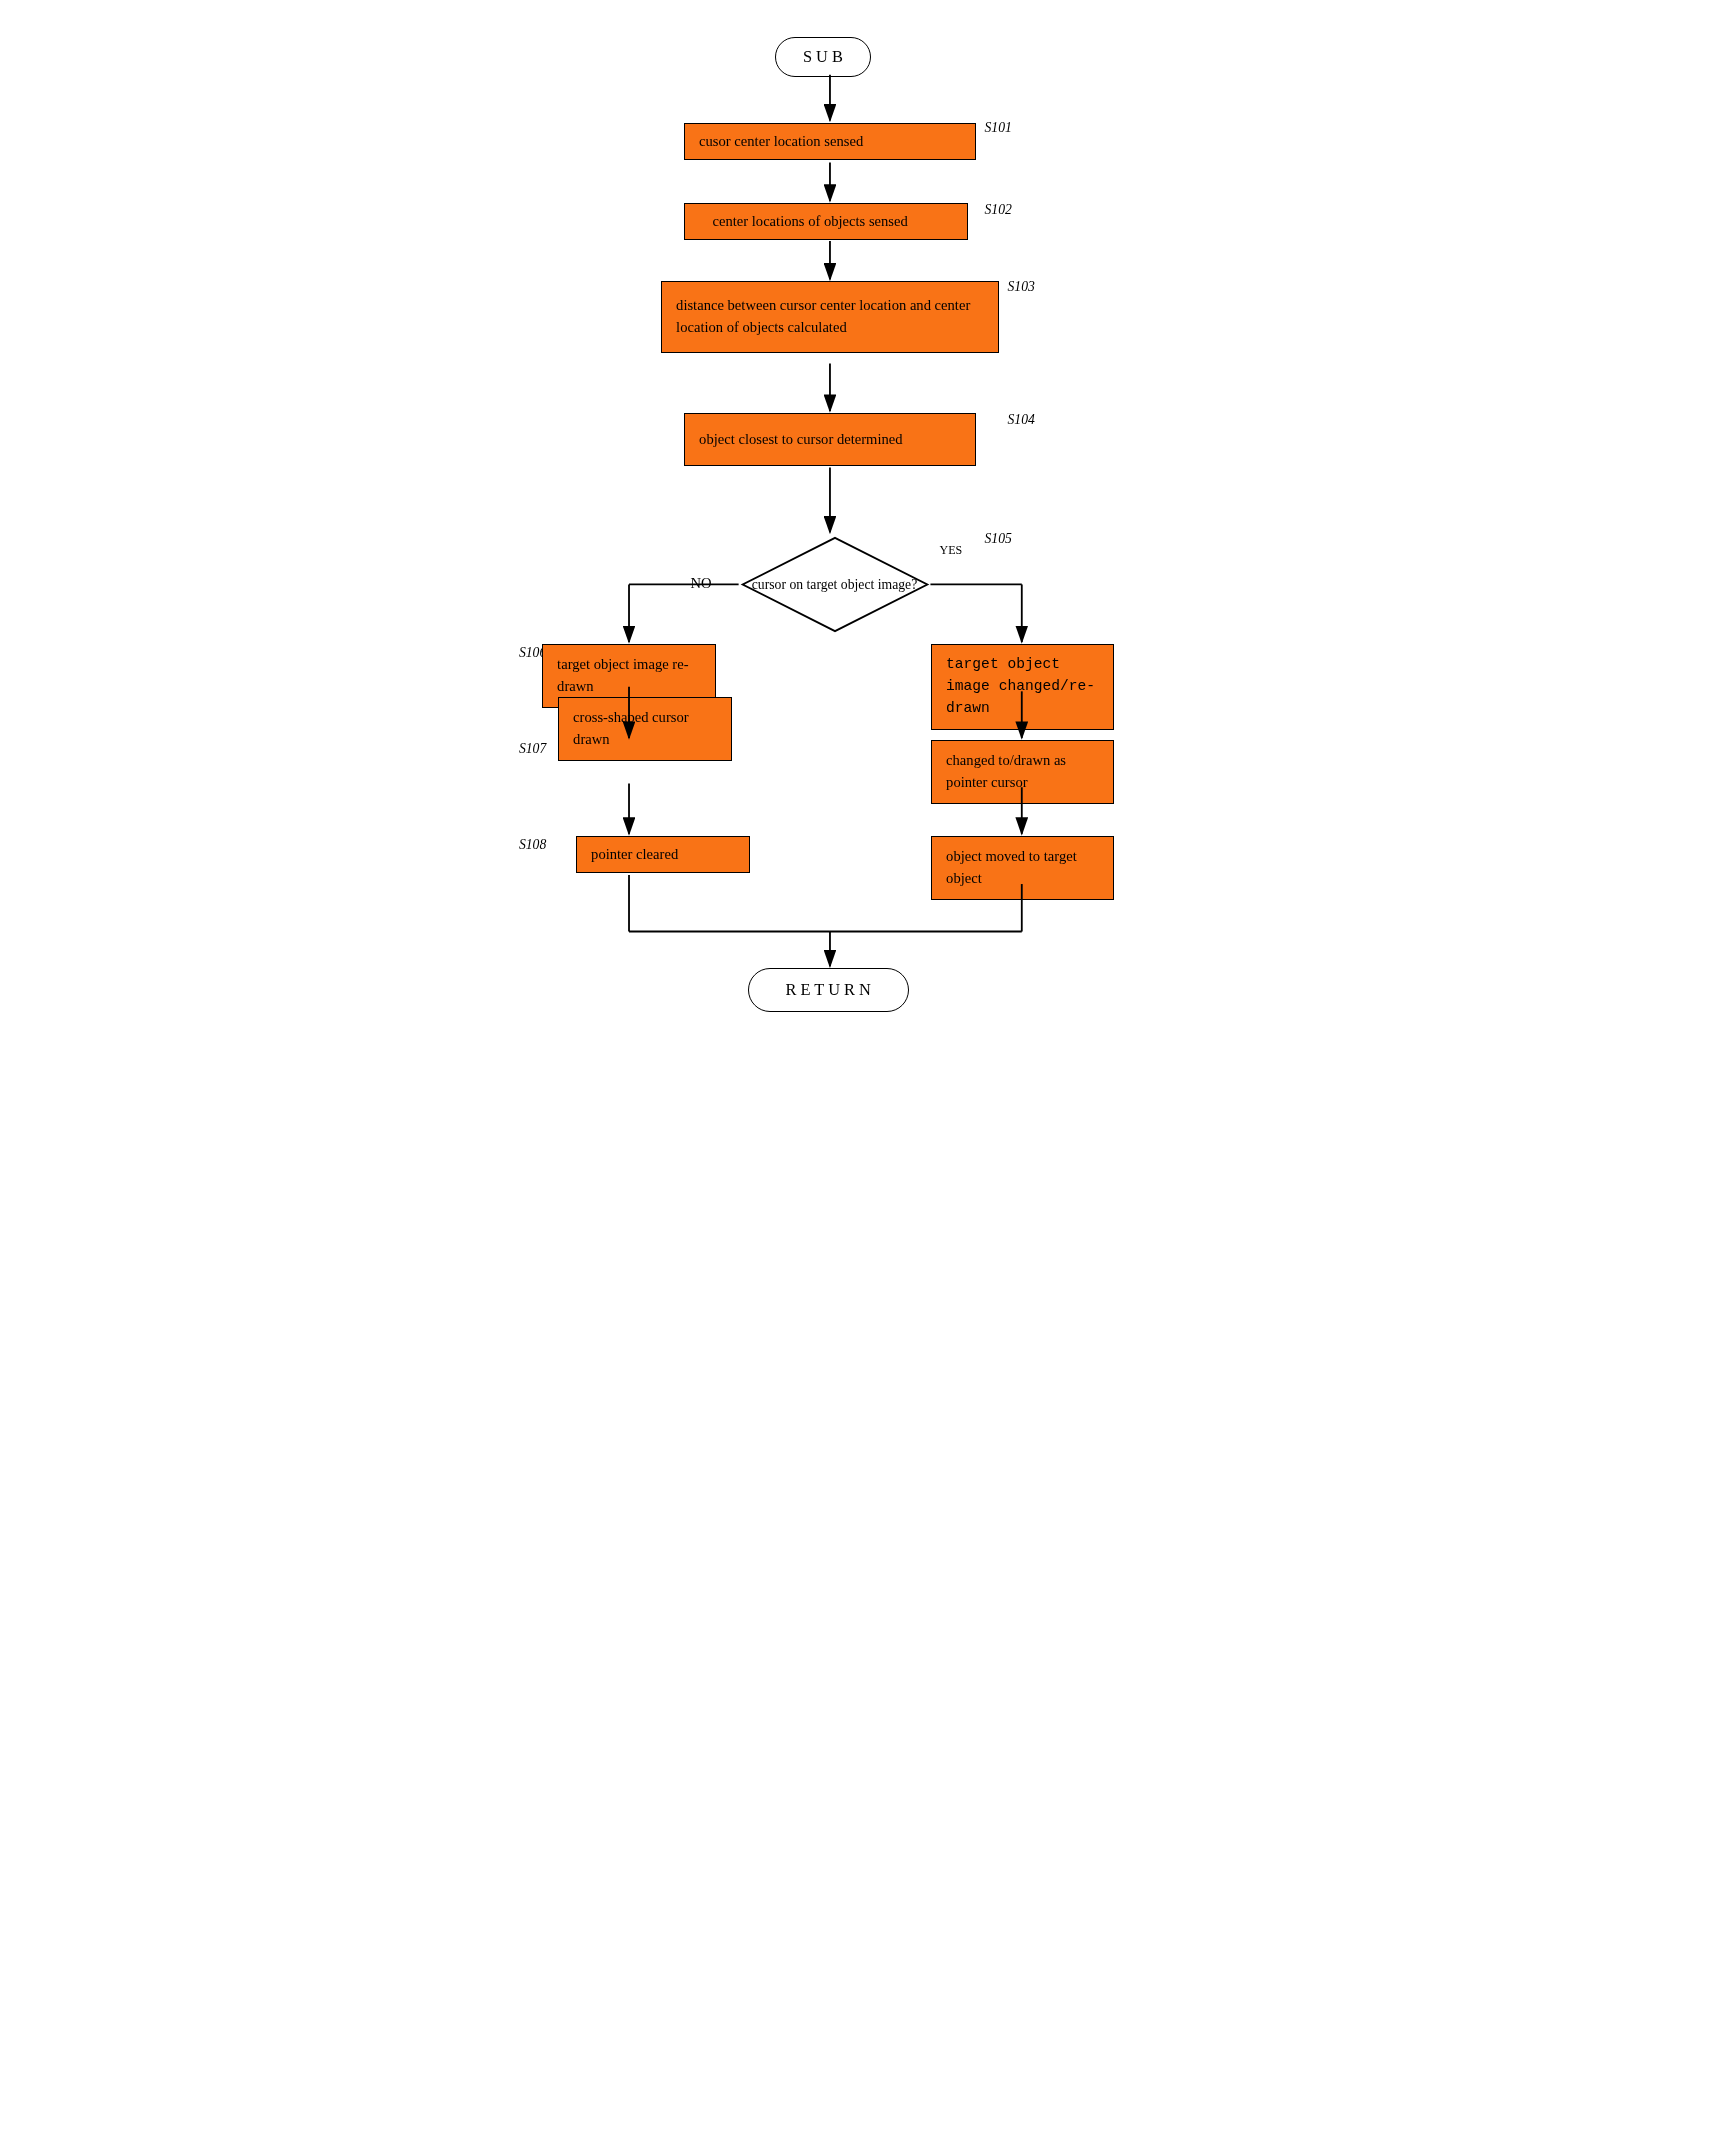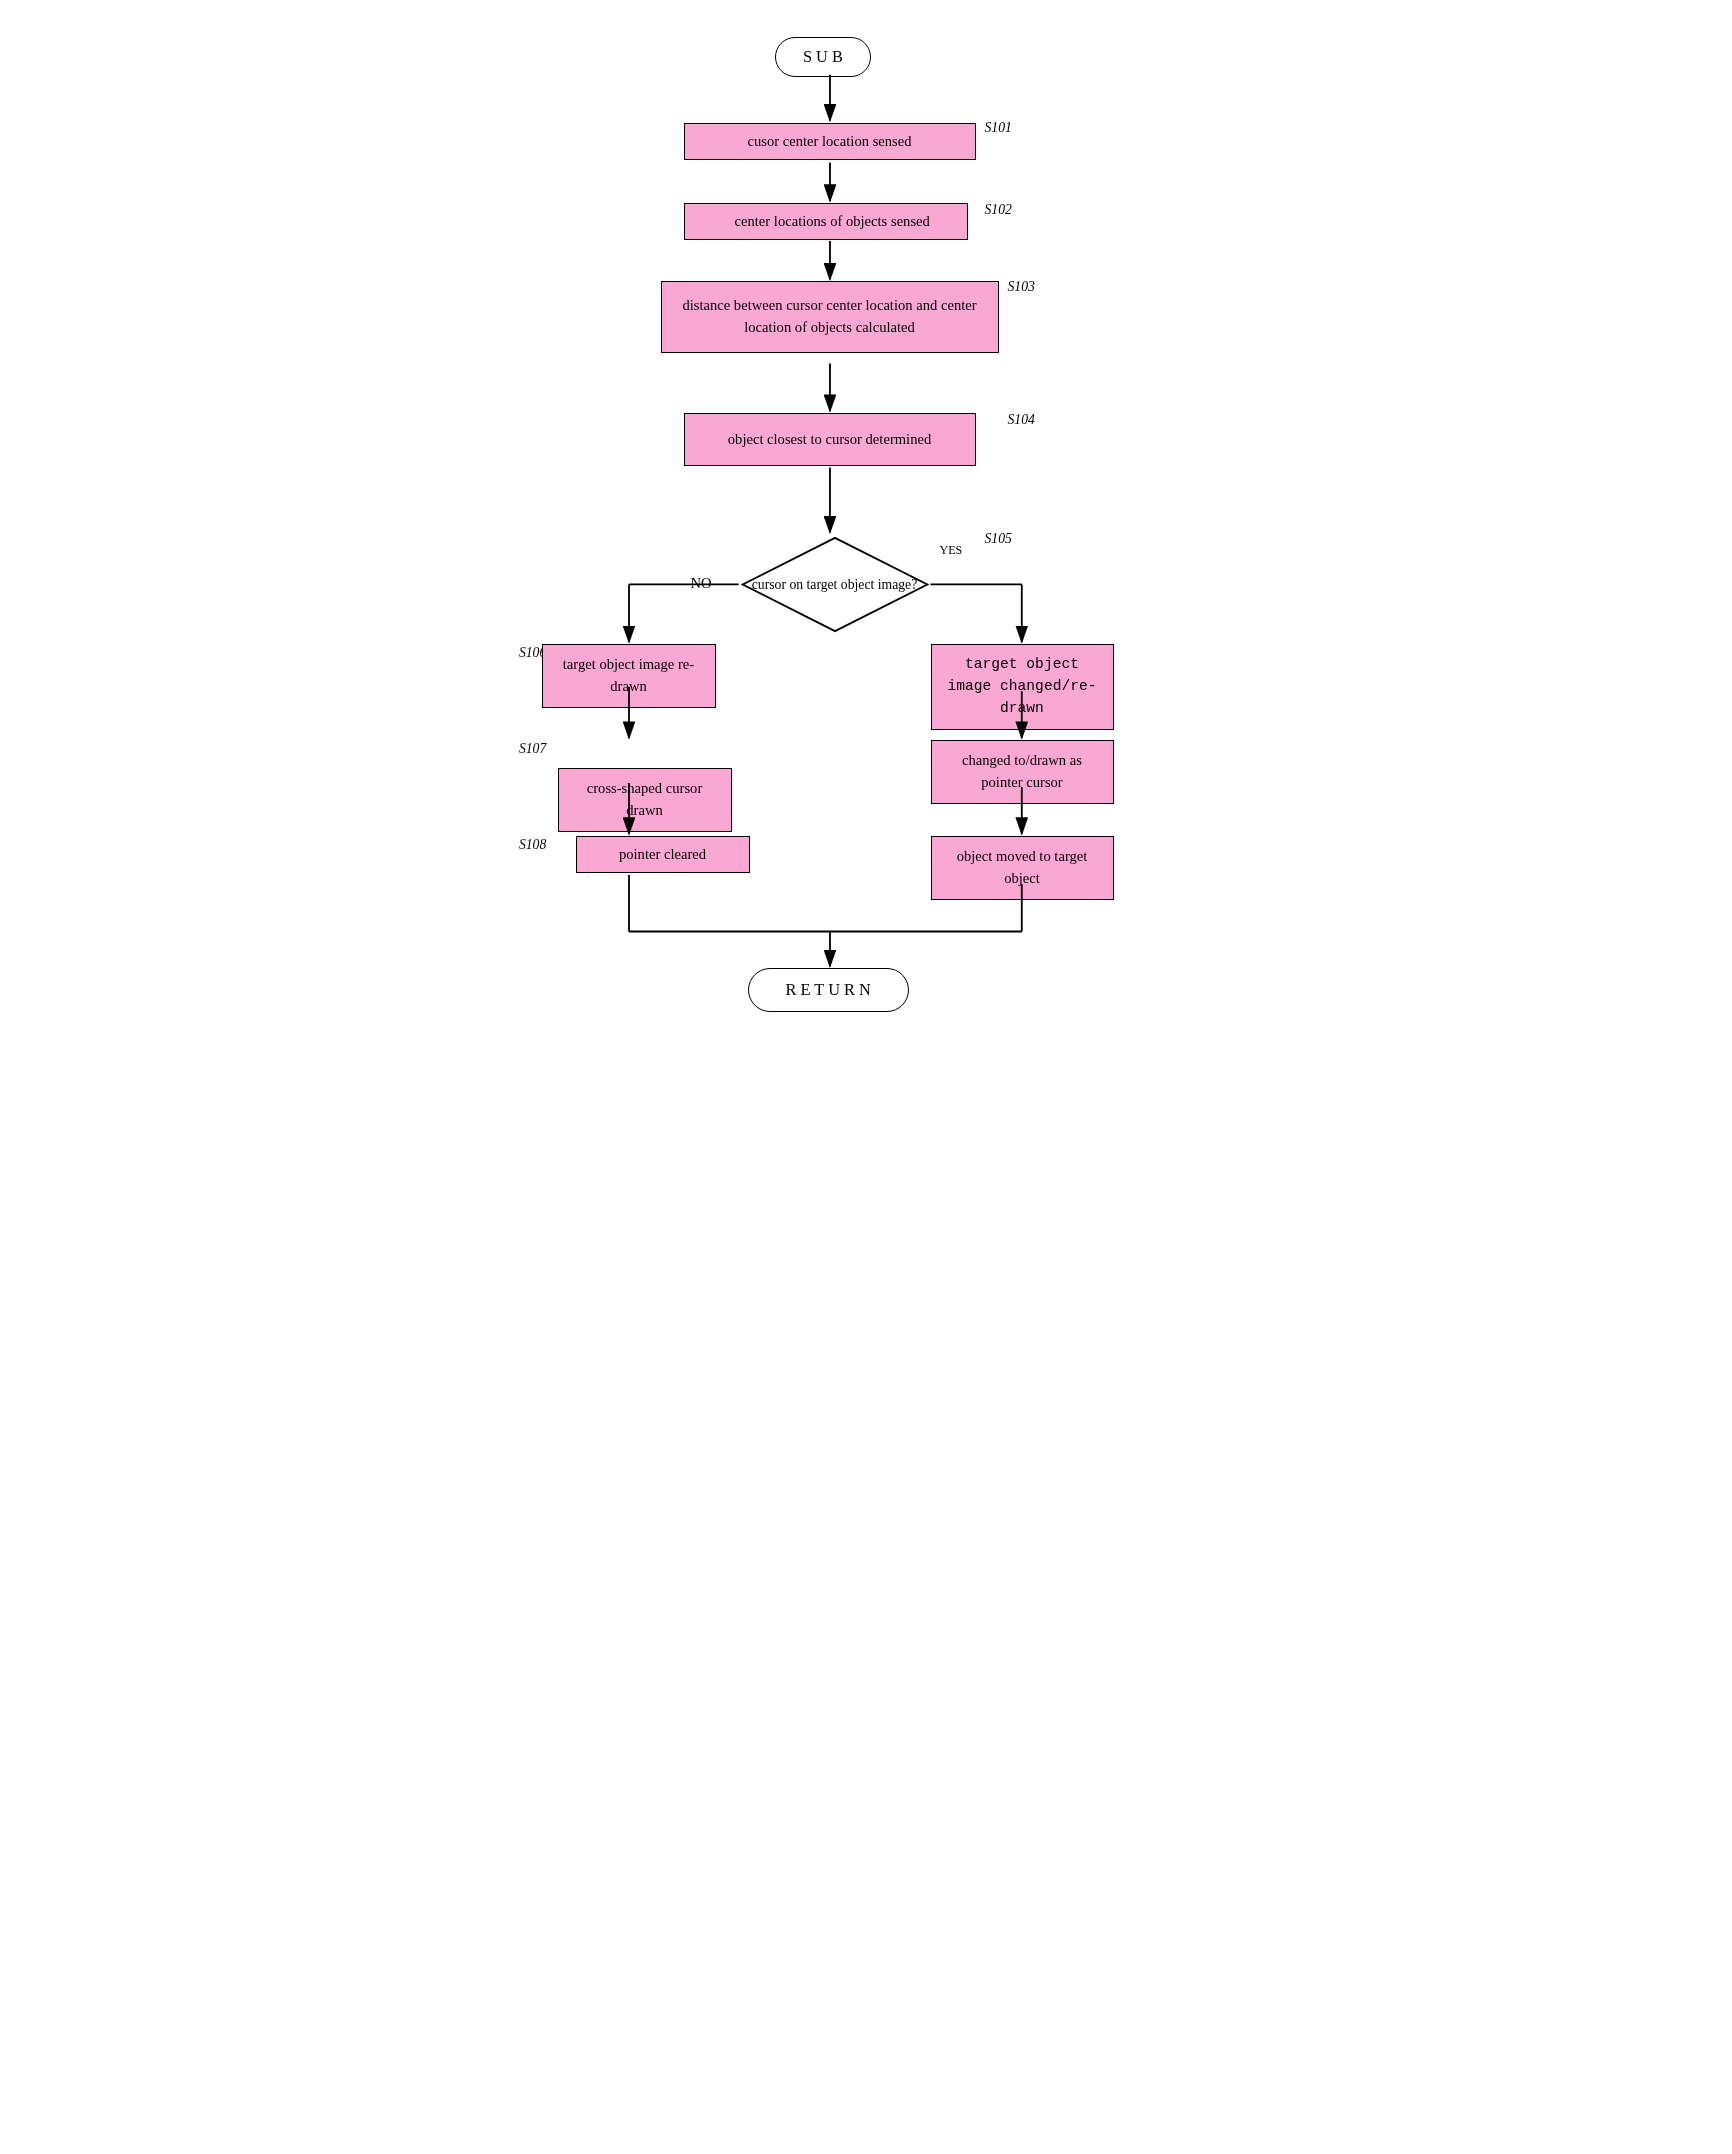--- a/index.html
+++ b/index.html
@@ -26,23 +26,22 @@
       text-align: left;
       font-size: 16.4px;
       background: #fff;
       display: inline-block;
     }
 
     
     .process {
       border: 1.8px solid #000;
       padding: 9.1px 14.6px;
-      text-align: center;
       font-size: 14.6px;
-      background: #f9a8d4;
+      background: #f97316;
       display: inline-block;
     }
     .diamond {
       width: 164px;
       height: 82px;
       position: relative;
       display: flex;
       align-items: center;
       justify-content: center;
     }
@@ -141,21 +140,21 @@
   <div class="block" style="left: 27.4px; top: 626px;">
     <span class="step-label">S106</span>
   </div>
   <div class="block" style="left: 50px; top: 626px;">
     <div class="process" style="width: 174px; line-height: 1.5;">target object image re-drawn</div>
   </div>
 
   <div class="block" style="left: 27.4px; top: 722px;">
     <span class="step-label">S107</span>
   </div>
-  <div class="block" style="left: 50px; top: 750px; padding-left: 16px;">
+  <div class="block" style="left: 50px; top: 679px; padding-left: 16px;">
     <div class="process" style="width: 174px; line-height: 1.5;">cross-shaped cursor drawn</div>
   </div>
 
   <div class="block" style="left: 27.4px; top: 818px;">
     <span class="step-label">S108</span>
   </div>
   <div class="block" style="left: 50px; top: 818px;">
     <div class="process" style="width: 174px; margin-left: 34px;">pointer cleared</div>
   </div>
 

